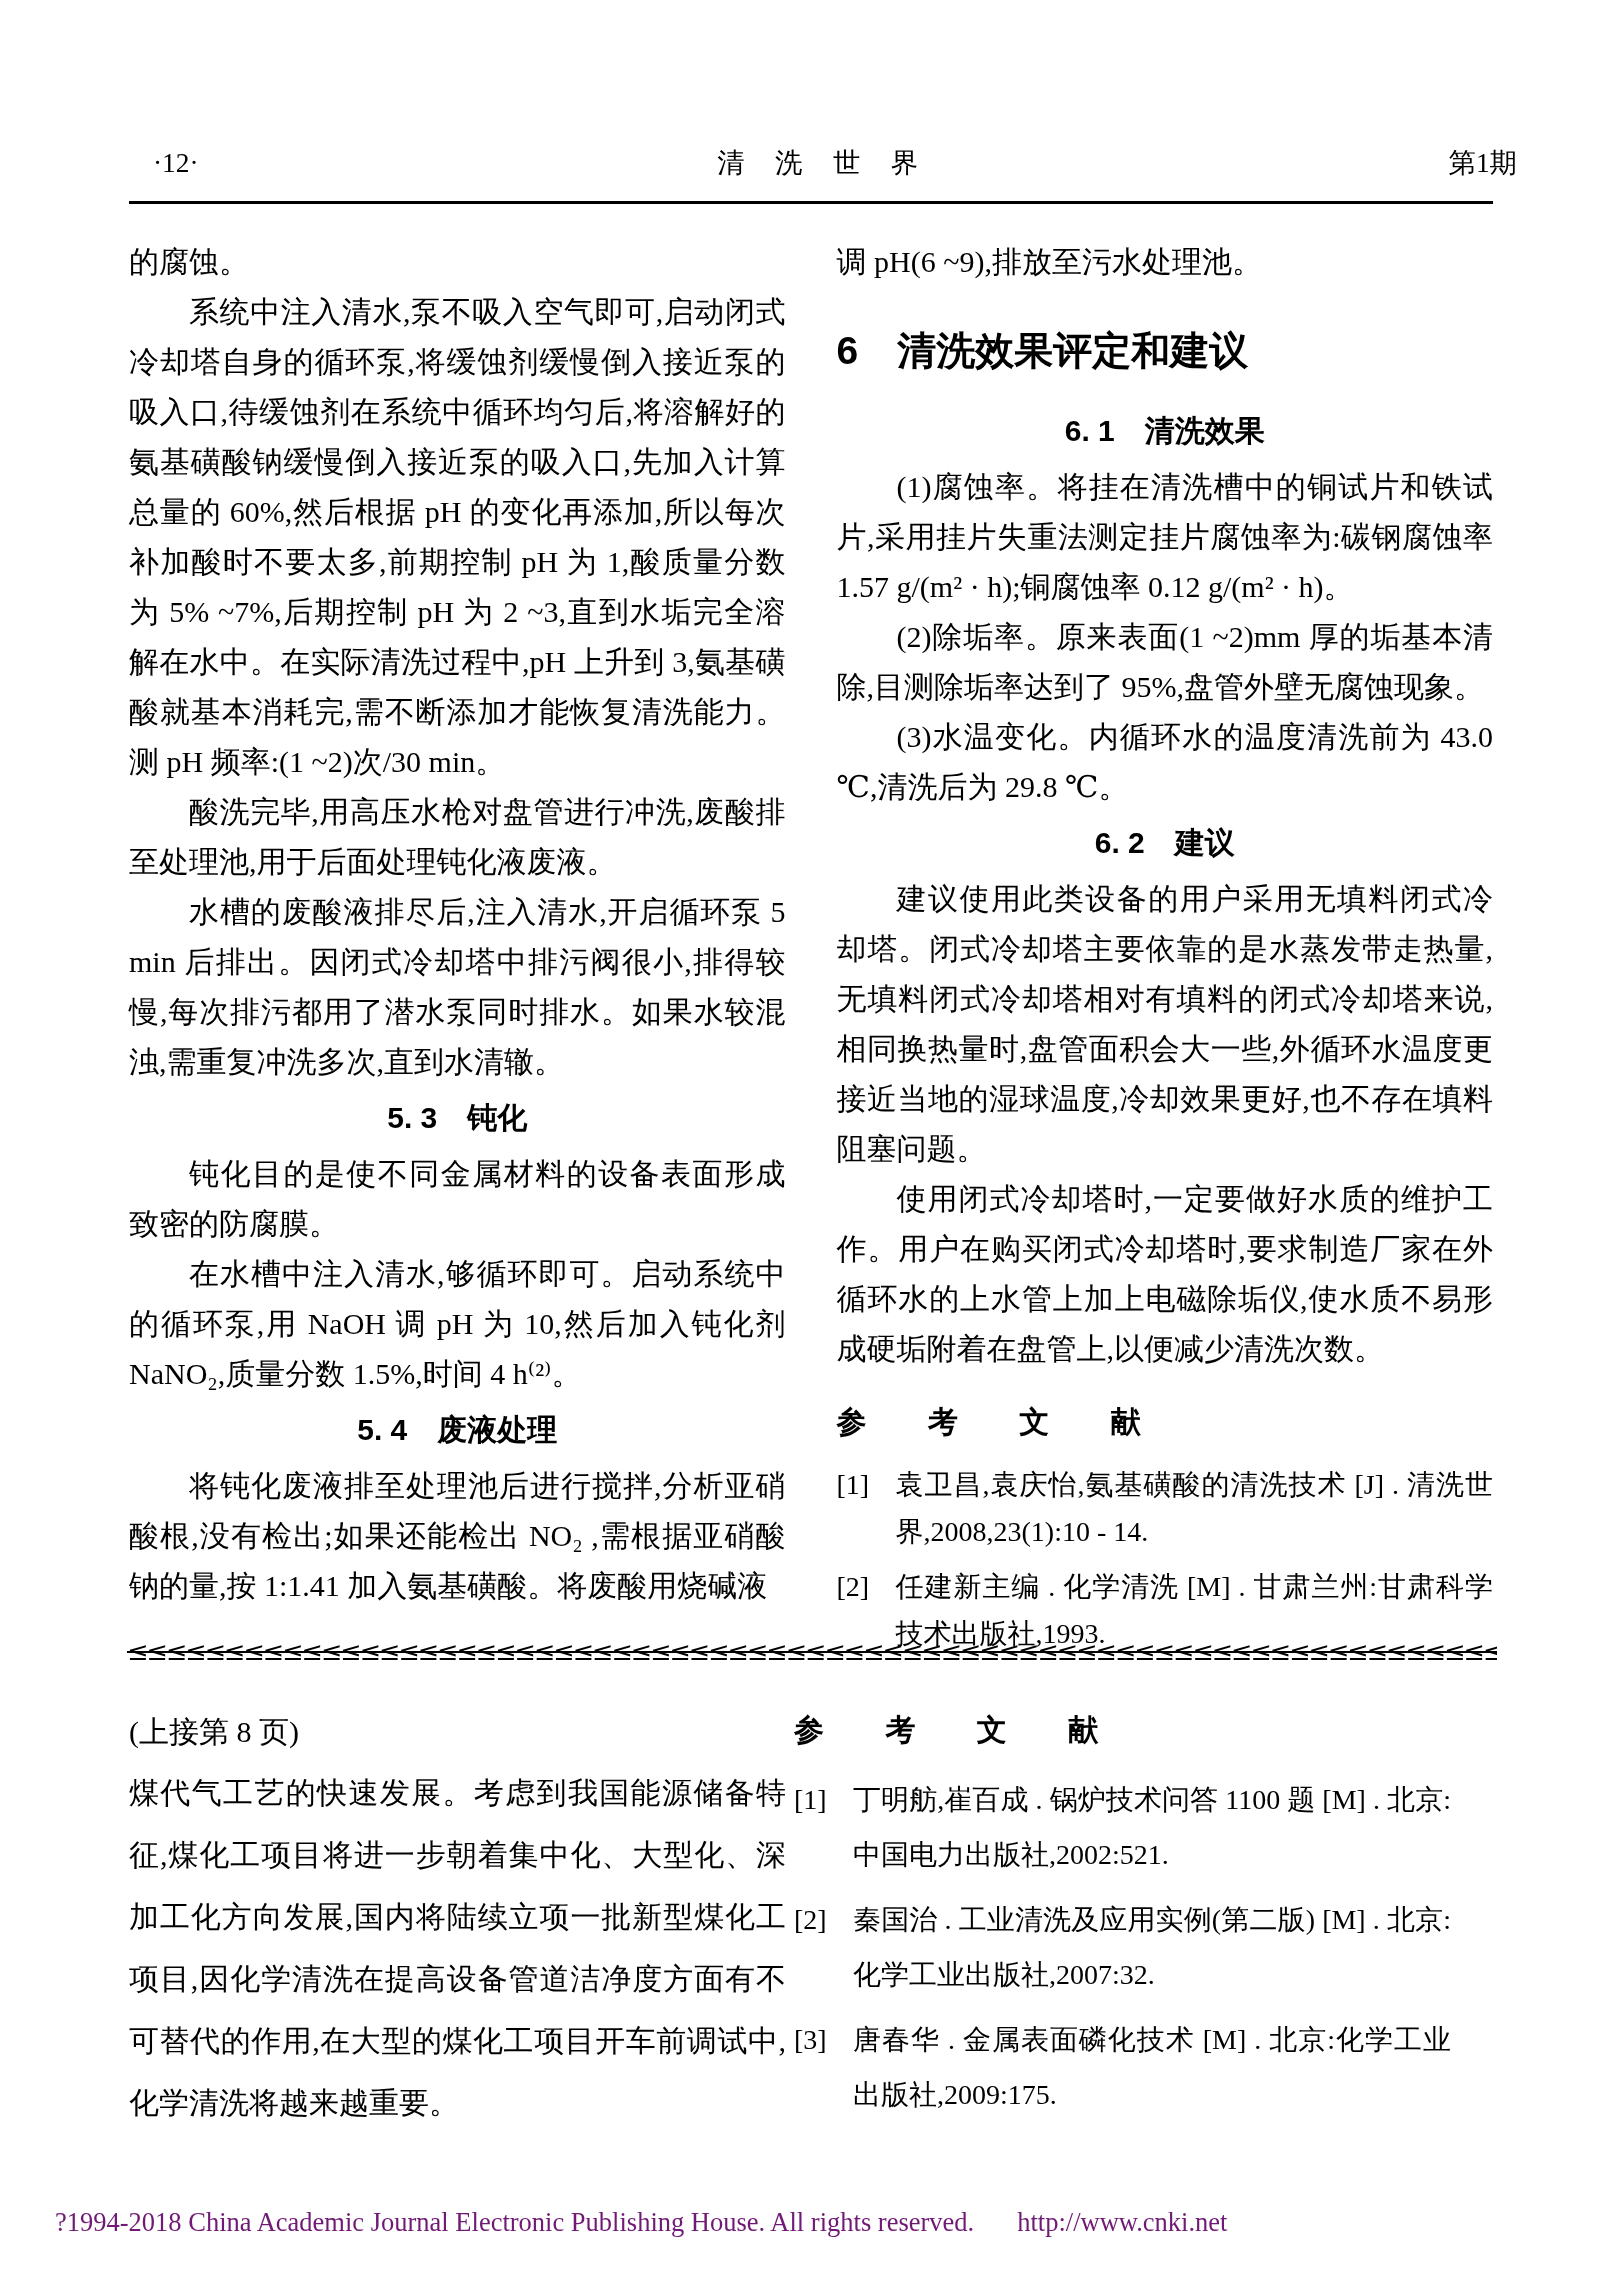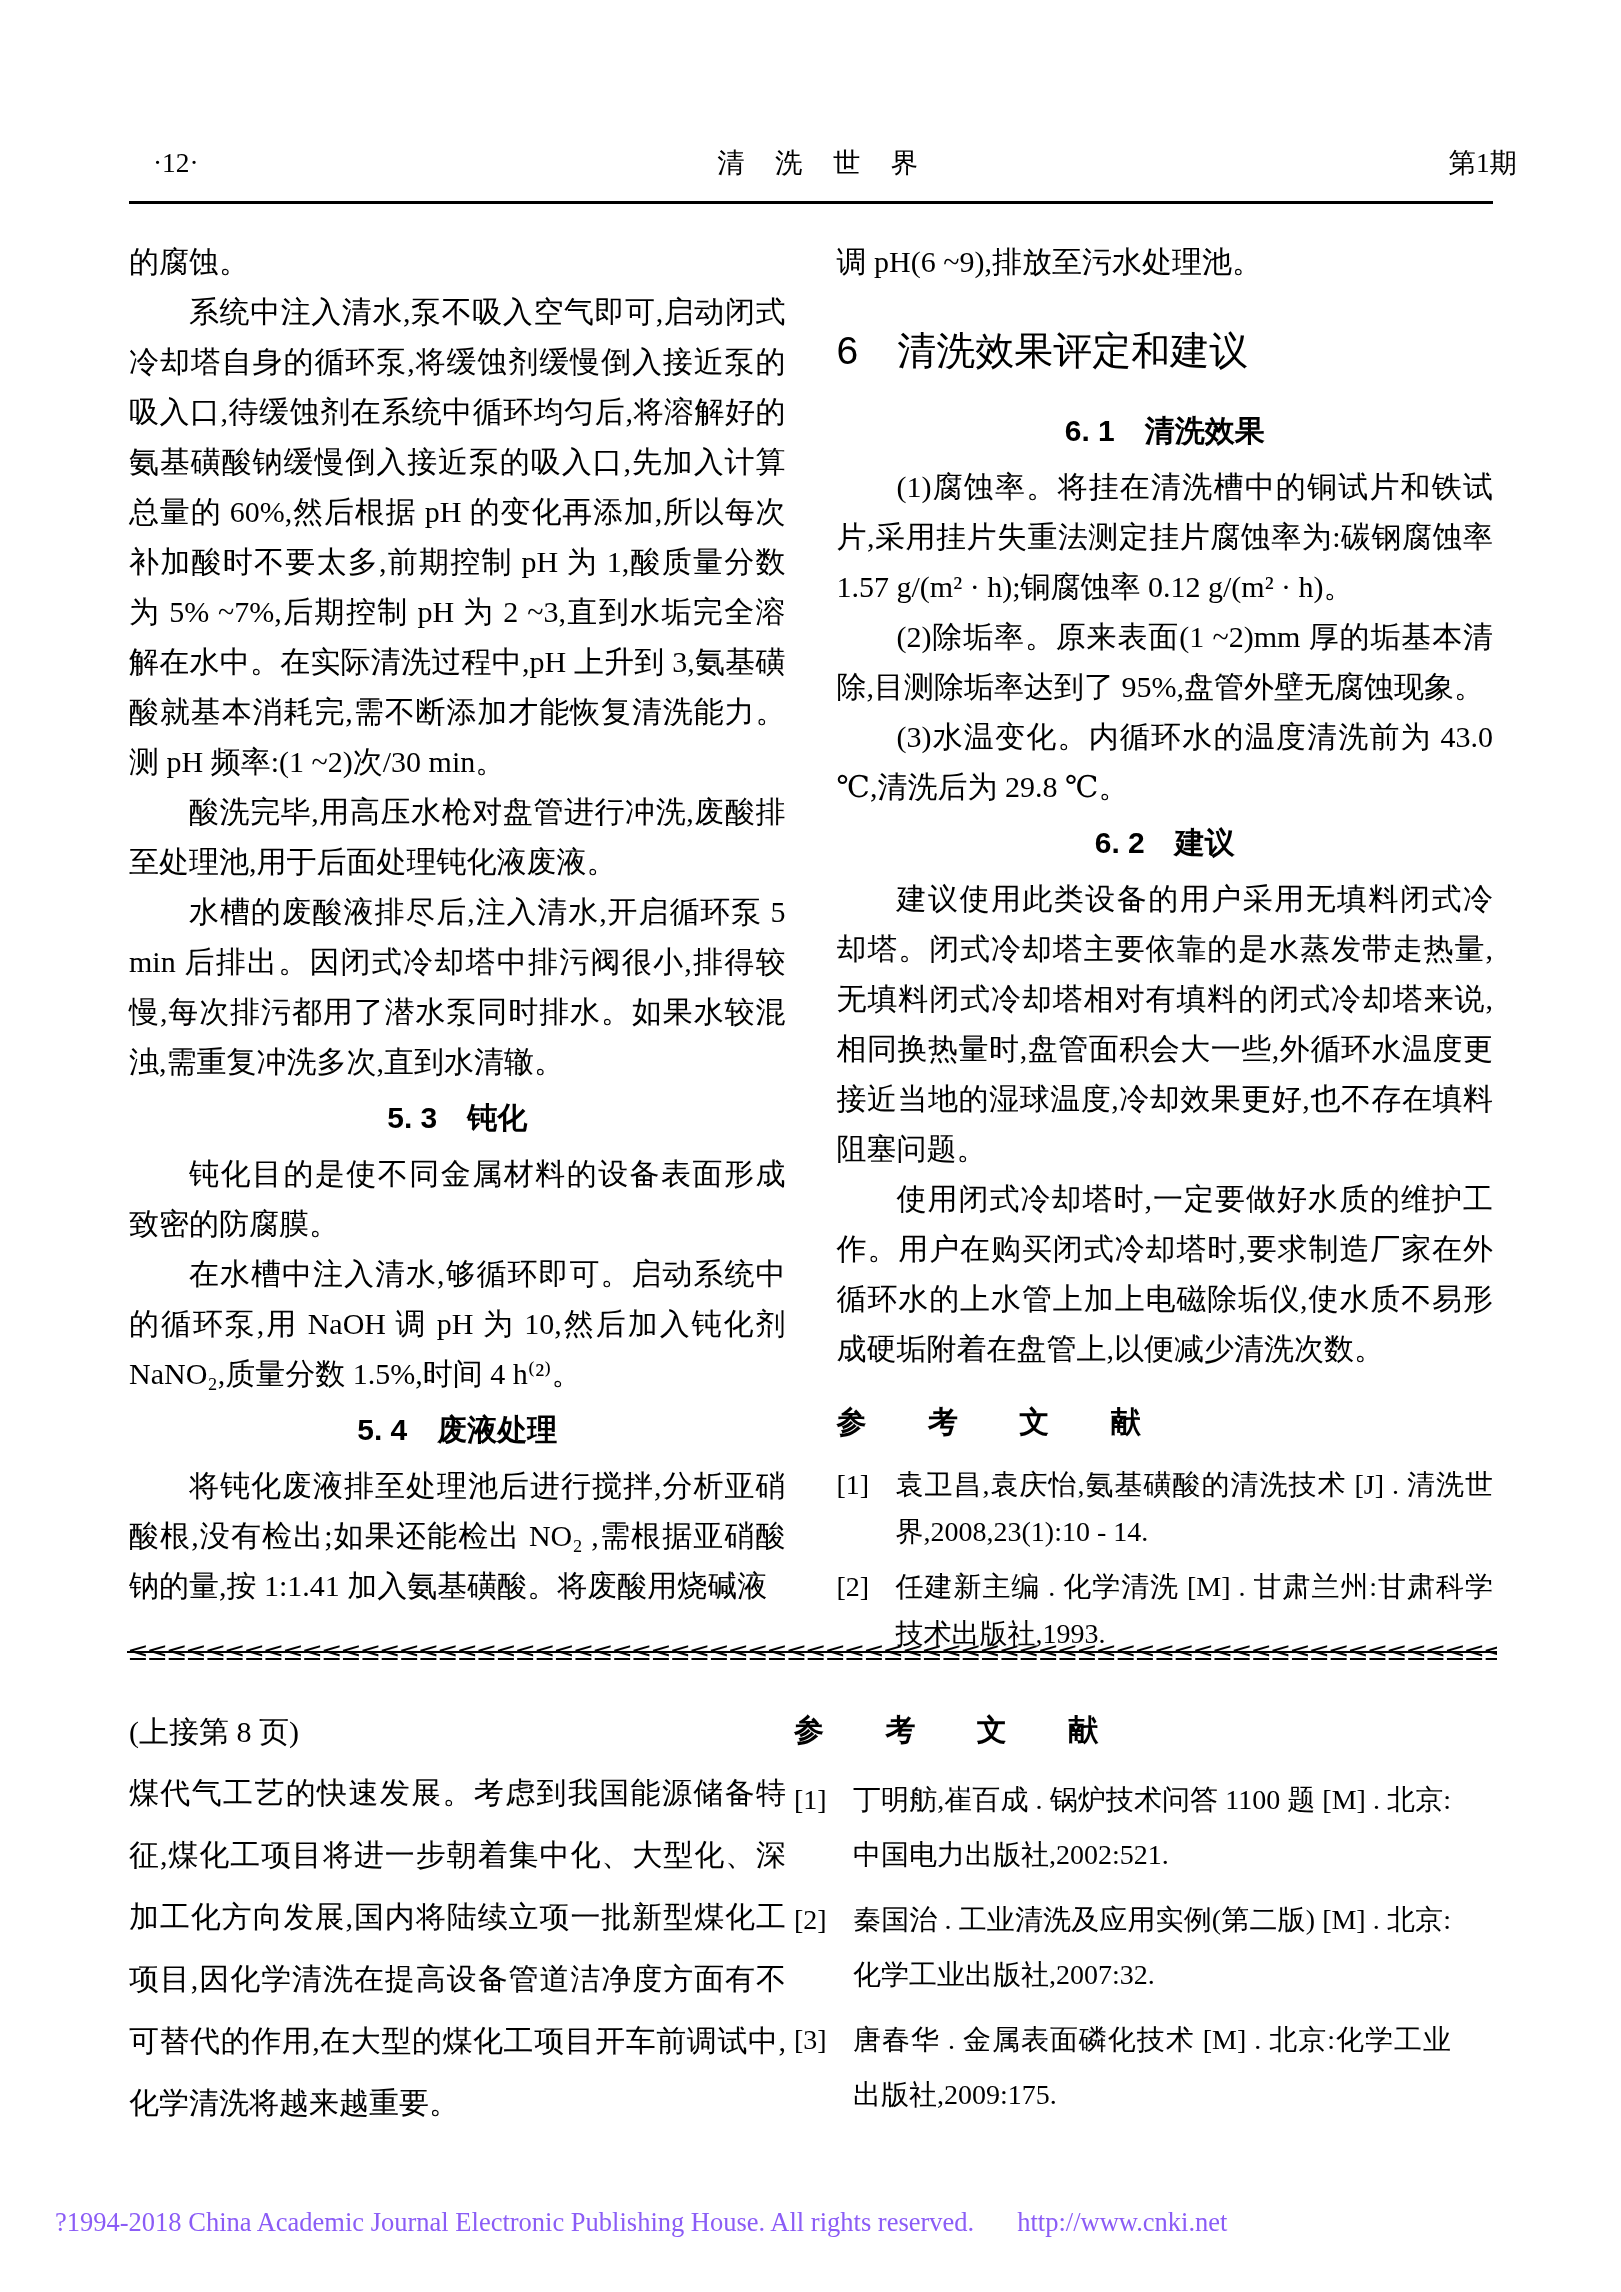--- a/index.html
+++ b/index.html
@@ -31,21 +31,21 @@
   }
   .cols-top{top:237px;height:1392px;}
   .cols-bottom{top:1701px;gap:8px;}
   .col{width:657px;text-align:justify;}
   .col-body{font-size:30px;line-height:50px;}
   p{margin:0;}
   .para{text-indent:2em;}
   .cont{text-indent:0;}
   .h1{
     font-family:"Liberation Sans","DejaVu Sans",sans-serif;
-    font-weight:normal;font-size:39px;line-height:45px;
+    font-weight:bold;font-size:39px;line-height:45px;
     margin:41px 0 33px;text-indent:0;text-align:left;
   }
   .h2{
     font-family:"Liberation Sans","DejaVu Sans",sans-serif;
     font-weight:bold;font-size:30px;line-height:50px;
     margin:5.9px 0;text-indent:0;text-align:center;
   }
   
   .refs-title{
     font-family:"Liberation Sans","DejaVu Sans",sans-serif;
@@ -69,21 +69,21 @@
     white-space:nowrap;overflow:hidden;
     text-decoration:line-through;
     color:#000;
   }
   
   .cont-note{font-size:30px;line-height:61px;text-indent:0;text-align:left;}
   .cont-body{font-size:30px;line-height:62px;text-indent:0;}
   
   .footer{
     position:absolute;top:2207px;left:55px;width:1509px;
-    font-size:26.5px;line-height:31px;color:#8b5cf6;
+    font-size:26.5px;line-height:31px;color:#701a75;
     display:flex;gap:43px;white-space:nowrap;
   }
 </style>
 </head>
 <body>
 
 <div class="page">
 
   <div class="header">
     <span class="page-number">·12·</span>

